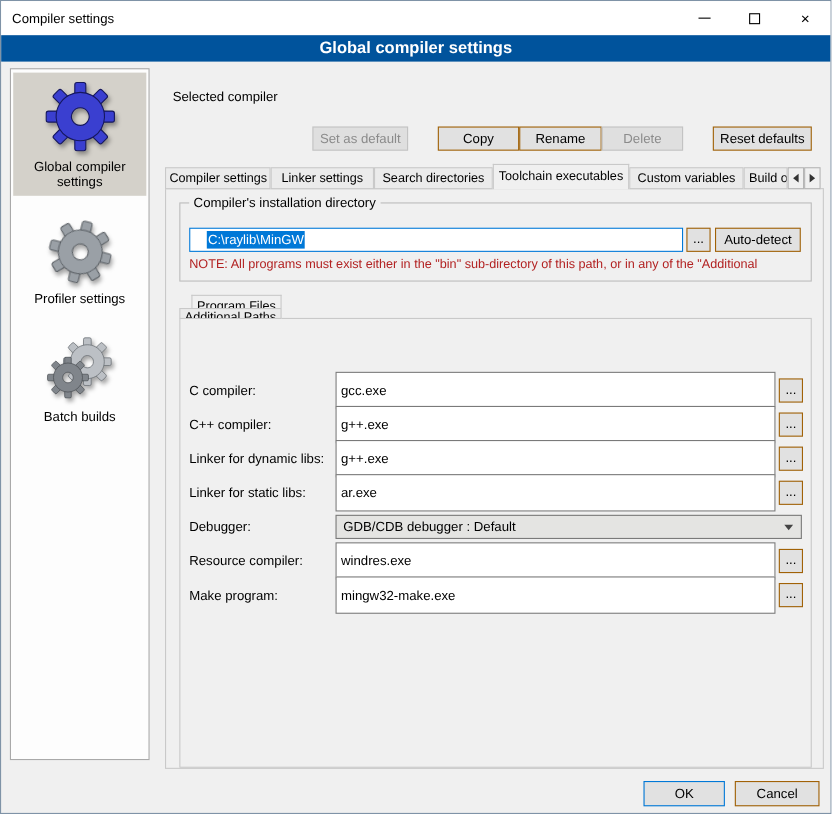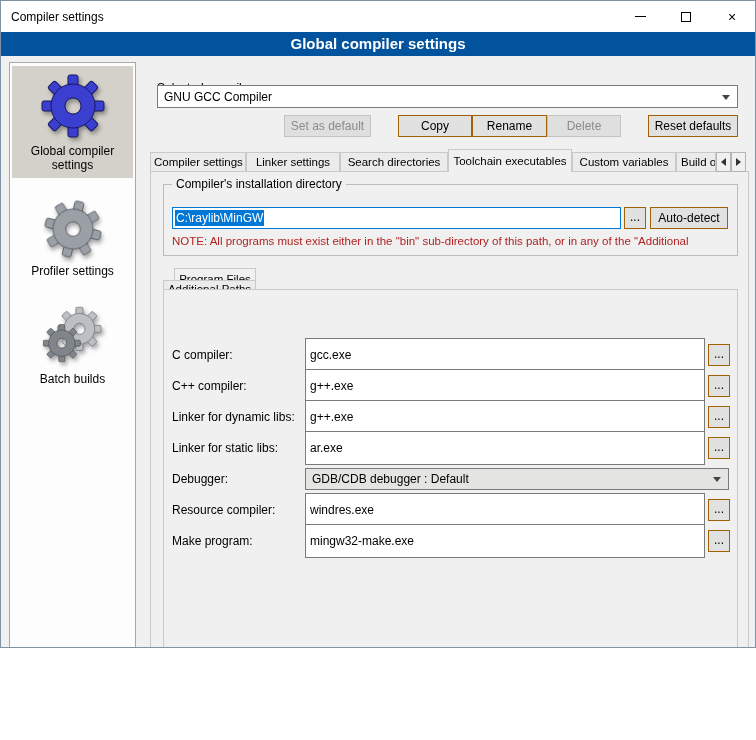--- a/index.html
+++ b/index.html
@@ -1,19 +1,19 @@
 <!DOCTYPE html>
 <html><head>
 <meta charset="utf-8">
 <style>
   * { margin:0; padding:0; box-sizing:border-box; }
   html,body { width:756px; height:740px; }
   body { font-family:"Liberation Sans","DejaVu Sans",sans-serif; font-size:12px; color:#000; background:#fff; }
 
-  .window { position:relative; width:756px; height:648px; background:#f0f0f0; border:1px solid #7f93a7; overflow:hidden; }
+  .window { position:relative; width:756px; height:740px; background:#f0f0f0; border:1px solid #7f93a7; overflow:hidden; }
 
   
   .titlebar { position:absolute; left:0; top:0; right:0; height:31px; background:#ffffff; display:flex; align-items:center; }
   .titlebar-title { padding-left:10px; font-size:12px; flex:1; }
   .win-btns { display:flex; height:100%; }
   .win-btn { width:46px; height:100%; display:flex; align-items:center; justify-content:center; font-size:14px; cursor:default; }
   .minbar { display:block; width:11px; height:1px; background:#000; }
   .maxbox { display:block; width:10px; height:10px; border:1px solid #000; }
 
   
@@ -58,21 +58,21 @@
   .tab-scroll { width:15px; height:20px; border:1px solid #b5b5b5; background:#f0f0f0; display:flex; align-items:center; justify-content:center; }
   .tri-left  { width:0; height:0; border-top:4px solid transparent; border-bottom:4px solid transparent; border-right:5px solid #333; }
   .tri-right { width:0; height:0; border-top:4px solid transparent; border-bottom:4px solid transparent; border-left:5px solid #333; }
 
   .tabpanel { position:absolute; left:149px; top:170px; width:599px; height:528px; border:1px solid #c9c9c9; background:#f0f0f0; }
 
   
   .groupbox { position:absolute; left:12px; top:12px; width:575px; height:72px; border:1px solid #bcbcbc; }
   .group-legend { position:absolute; top:-8px; left:8px; background:#f0f0f0; padding:0 4px; }
   .dir-row { position:absolute; left:8px; top:22px; display:flex; align-items:center; }
-  .textbox { width:449px; height:22px; background:#fff; border:1px solid #0078d7; display:flex; align-items:center; padding:0 2px; overflow:hidden; }
+  .textbox { width:449px; height:22px; background:#fff; border:1px solid #0078d7; display:flex; align-items:center; padding:0 15px; overflow:hidden; }
   .sel-text { background:#0078d7; color:#fff; padding:1px 1px; white-space:nowrap; }
   .browse-btn { width:22px; height:22px; margin-left:3px; line-height:19px; }
   .autodetect-btn { width:78px; height:22px; margin-left:4px; }
   .note { position:absolute; left:8px; top:50px; width:558px; white-space:nowrap; overflow:hidden;
           color:#b22222; font-size:11.5px; }
 
   
   .subtabstrip { position:absolute; left:12px; top:96px; height:22px; display:flex; align-items:flex-end; z-index:2;flex-direction:column; }
   .subtab { height:19px; line-height:17px; }
   .subtab.active { height:22px; line-height:21px; }
@@ -147,24 +147,20 @@
       <svg class="gear-svg" width="64" height="60" viewBox="0 0 80 74">
         <use href="#gear" x="20" y="0" width="56" height="56" class="gear-light"></use>
         <use href="#gear" x="2" y="22" width="48" height="48" class="gear-dark"></use>
       </svg>
       <div class="side-label">Batch builds</div>
     </div>
   </div>
 
   <div class="sel-label">Selected compiler</div>
 
-  <div class="combo compiler-combo">
-    <span>GNU GCC Compiler</span>
-    <span class="dd"></span>
-  </div>
 
   <div class="btnrow">
     <div class="btn disabled b-setdef">Set as default</div>
     <div class="btn b-copy">Copy</div>
     <div class="btn b-rename">Rename</div>
     <div class="btn disabled b-delete">Delete</div>
     <div class="btn b-reset">Reset defaults</div>
   </div>
 
   <div class="tabstrip">

